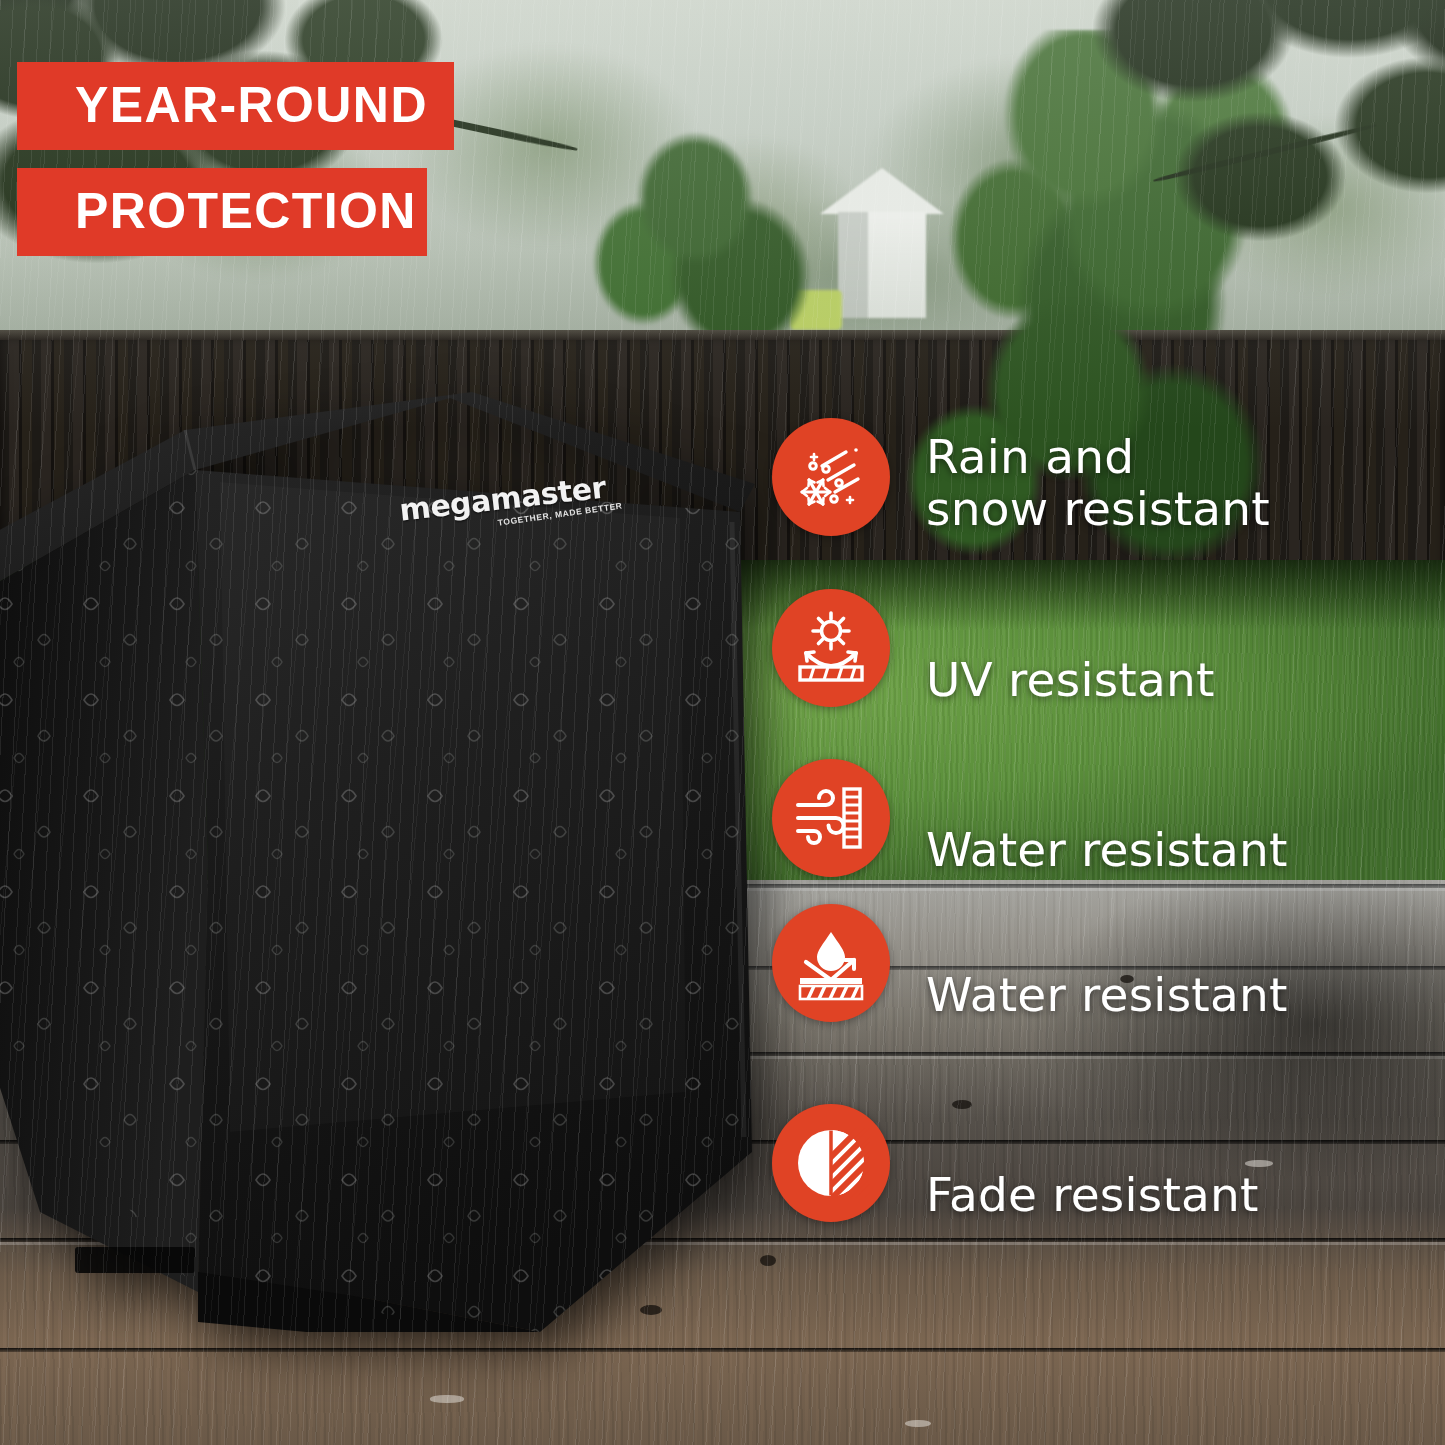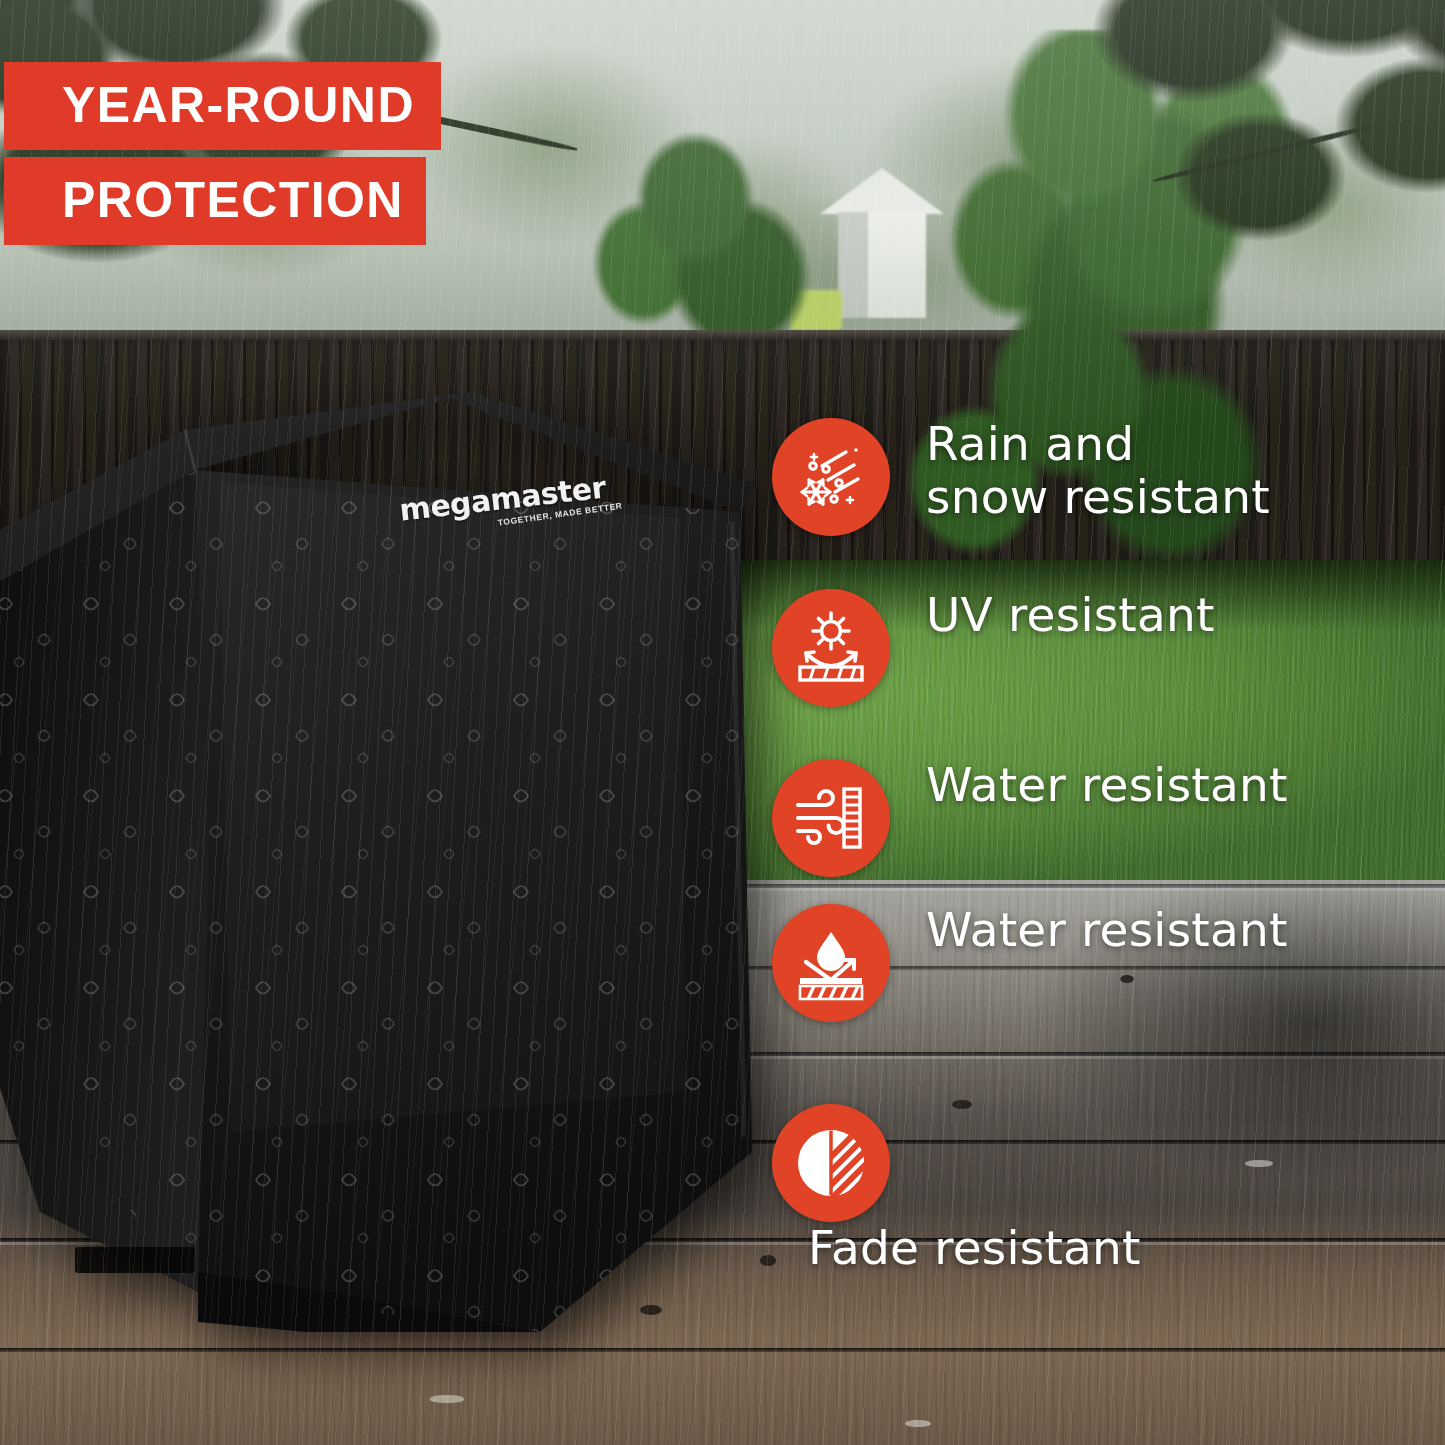--- a/index.html
+++ b/index.html
@@ -210,40 +210,40 @@
         transparent 1px, transparent 27px);
     mix-blend-mode:screen;
   }
   .mist{
     position:absolute;left:0;top:0;width:100%;height:430px;
     background:linear-gradient(180deg,rgba(225,230,225,.22),rgba(225,230,225,0));
     pointer-events:none;
   }
 
   
-  .banners{position:absolute;left:4px;top:62px;}
+  .banners{position:absolute;left:17px;top:62px;}
   .banner{
     display:block;
     background:#E03A28;
     color:#ffffff;
     font-weight:700;
     font-size:50px;
     letter-spacing:1.4px;
     line-height:1;
     padding:18px 26px 20px 58px;
     width:max-content;
   }
-  .banner.two{margin-top:7px;padding-left:58px;padding-right:22px;}
+  .banner.two{margin-top:18px;padding-left:58px;padding-right:10px;}
 
   
   .features{
     position:absolute;left:772px;top:418px;width:660px;
   }
   .feature{
-    position:absolute;left:0;display:flex;align-items:flex-start;gap:0;
+    position:absolute;left:0;display:flex;align-items:flex-end;gap:0;
   }
   .badge{
     position:relative;width:118px;height:118px;border-radius:50%;
     background:#E04325;
     display:flex;align-items:center;justify-content:center;
     flex:0 0 118px;
     box-shadow:0 2px 8px rgba(0,0,0,.35);
   }
   .badge svg{display:block;}
   .feature-label{
@@ -488,21 +488,21 @@
             <line x1="27" y1="75" x2="33" y2="62"></line>
             <line x1="38" y1="75" x2="44" y2="62"></line>
             <line x1="49" y1="75" x2="55" y2="62"></line>
             <line x1="60" y1="75" x2="66" y2="62"></line>
           </g>
         </svg>
       </div>
       <div class="feature-label">Water resistant</div>
     </div>
 
-    <div class="feature" style="top:686px;flex-direction:column;">
+    <div class="feature" style="top:686px;">
       <div class="badge">
         <svg width="78" height="78" viewBox="0 0 78 78">
           <defs>
             <clipPath id="halfclip">
               <rect x="39" y="4" width="39" height="70"></rect>
             </clipPath>
           </defs>
 
           <circle cx="39" cy="39" r="33" fill="#fff"></circle>
 

